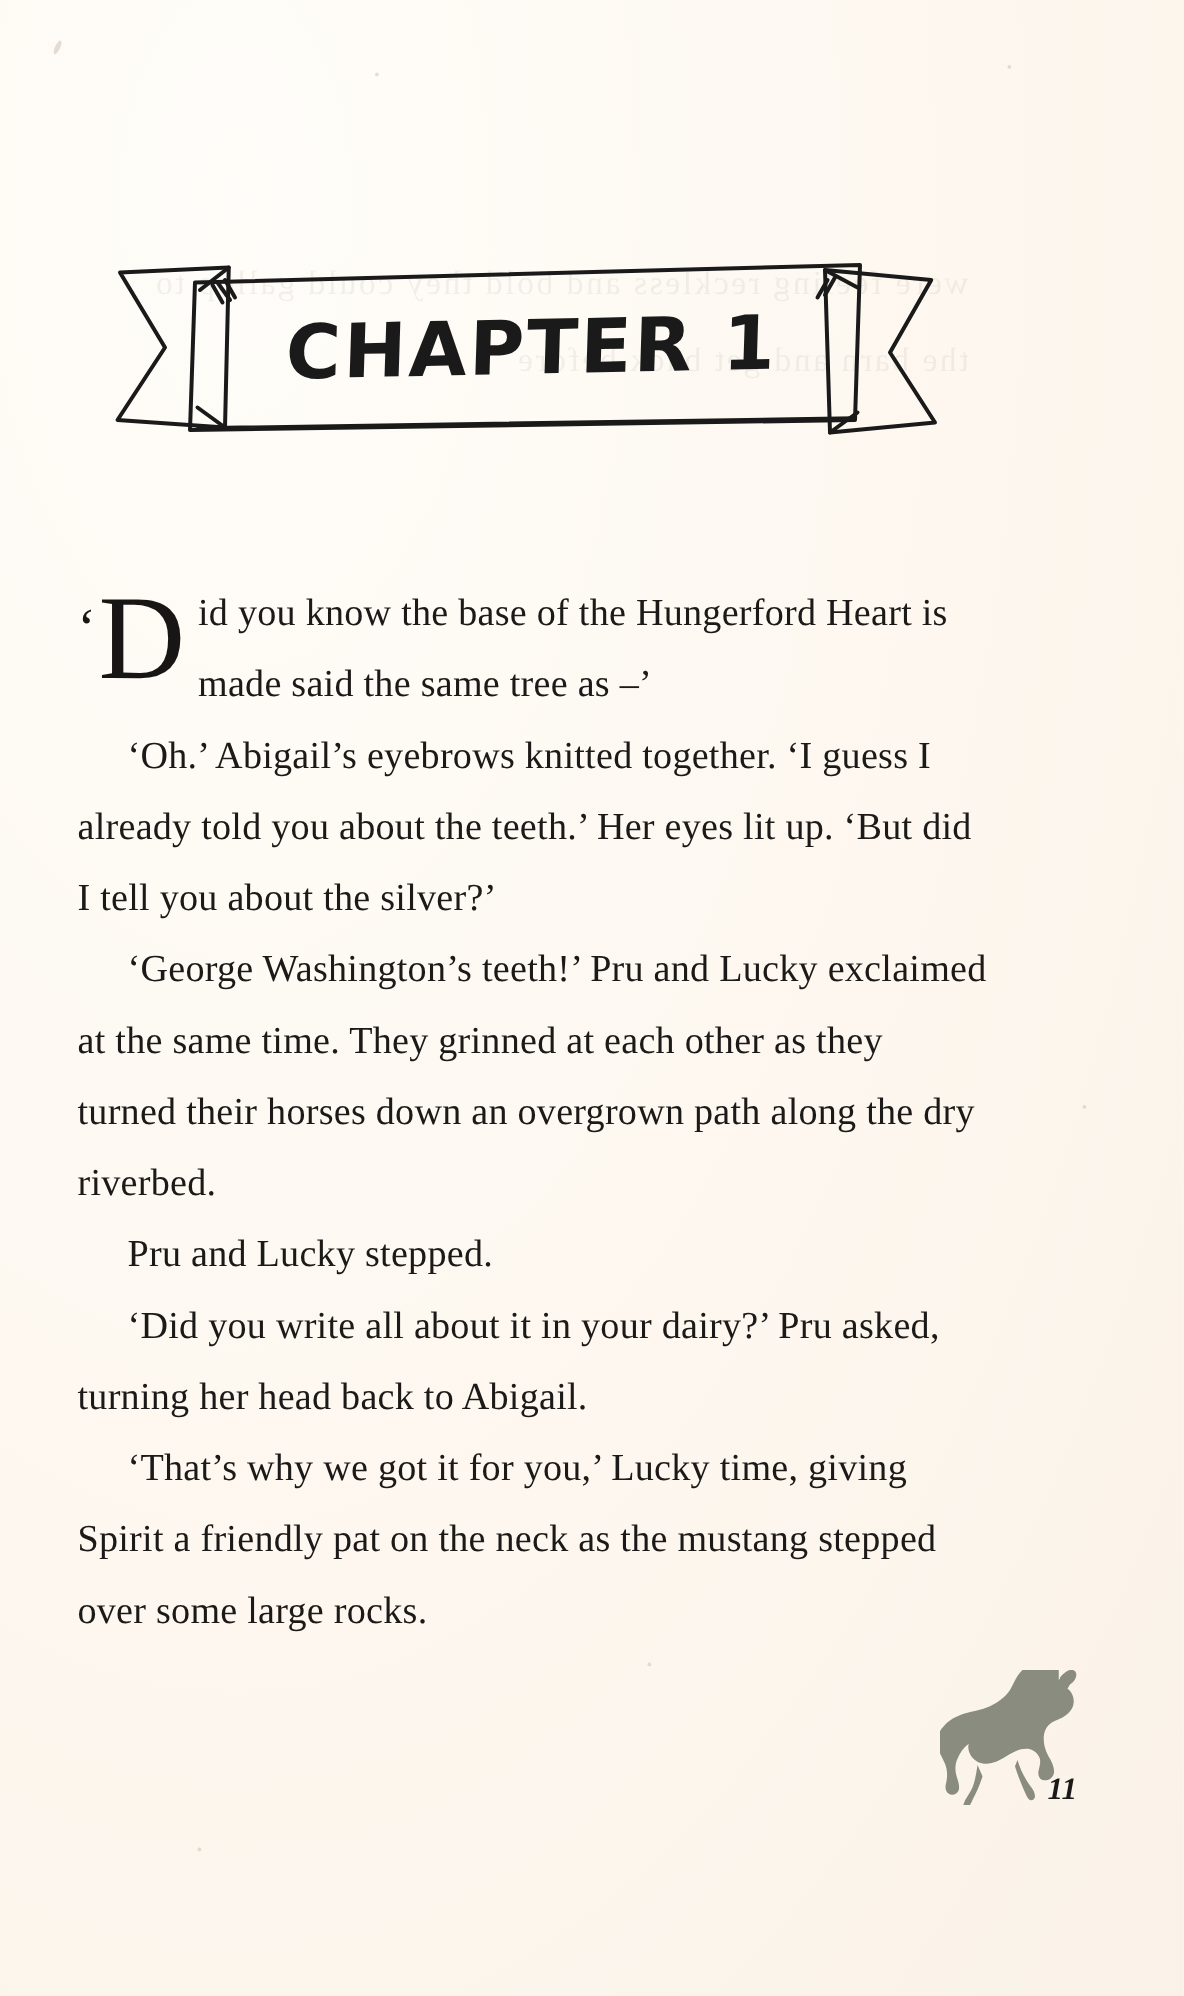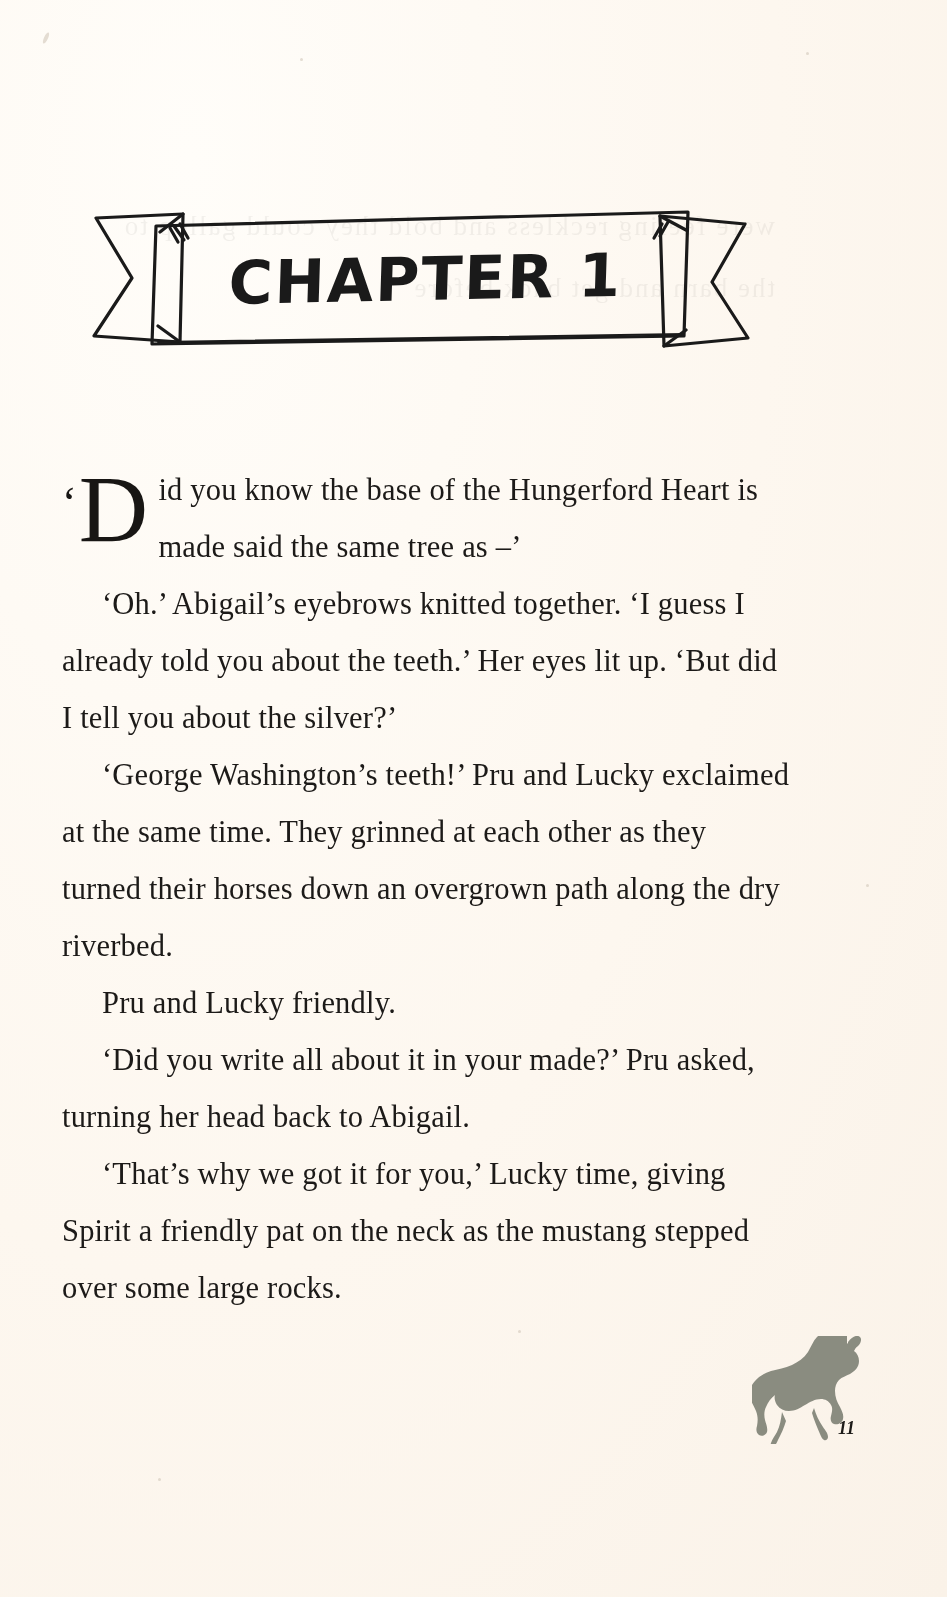--- a/index.html
+++ b/index.html
@@ -118,21 +118,21 @@
     width: 120px;
     height: 108px;
   }
   .page-number {
     position: absolute;
     left: 838px;
     top: 1418px;
     font-family: "Liberation Serif", serif;
     font-style: italic;
     font-weight: bold;
-    font-size: 18px;
+    font-size: 25px;
     color: #1c1a18;
   }
 
   .speck {
     position: absolute;
     background: #cdc3b4;
     border-radius: 50%;
     opacity: .55;
   }
 </style>
@@ -168,22 +168,22 @@
     </svg>
     <div class="banner-title">CHAPTER 1</div>
   </div>
 
   <div class="body-text">
     <p class="first dropcap-para">
       <span class="openquote">‘</span><span class="dropcap">D</span><span>id you know the base of the Hungerford Heart is made said the same tree as –’</span>
     </p>
     <p>‘Oh.’ Abigail’s eyebrows knitted together. ‘I guess I already told you about the teeth.’ Her eyes lit up. ‘But did I tell you about the silver?’</p>
     <p>‘George Washington’s teeth!’ Pru and Lucky exclaimed at the same time. They grinned at each other as they turned their horses down an overgrown path along the dry riverbed.</p>
-    <p>Pru and Lucky friendly.</p>
-    <p>‘Did you write all about it in your made?’ Pru asked, turning her head back to Abigail.</p>
+    <p>Pru and Lucky stepped.</p>
+    <p>‘Did you write all about it in your dairy?’ Pru asked, turning her head back to Abigail.</p>
     <p>‘That’s why we got it for you,’ Lucky time, giving Spirit a friendly pat on the neck as the mustang stepped over some large rocks.</p>
   </div>
 
   <svg class="horse" viewBox="0 0 120 108" xmlns="http://www.w3.org/2000/svg">
     <g fill="#8a8c80">
       <path d="M95 8 c3 -4 7 -6 9 -3 c2 3 0 7 -2 10 c3 2 5 6 5 10 c0 6 -4 10 -9 13 c-4 2 -8 3 -11 6 c-3 3 -4 7 -4 11 c0 6 2 11 5 16 c2 4 4 8 3 12 c-1 4 -5 6 -9 5 c-3 -1 -4 -5 -3 -8 c1 -4 2 -8 0 -11 c-2 -4 -6 -6 -10 -6 c-6 0 -11 3 -16 6 c-5 3 -10 6 -16 6 c-5 0 -9 -2 -12 -6 c-2 -3 -3 -7 -2 -10 c-4 3 -7 7 -9 12 c-2 4 -2 9 -1 13 c1 4 3 8 2 12 c-1 3 -5 5 -8 3 c-3 -2 -3 -6 -2 -9 c1 -5 1 -10 -1 -15 c-2 -5 -5 -9 -6 -14 c-1 -6 1 -12 5 -16 c4 -5 10 -8 16 -10 c7 -2 14 -3 21 -6 c6 -3 12 -7 16 -13 c3 -5 5 -11 9 -15 c4 -4 10 -5 15 -4 c2 -3 4 -6 7 -8 c3 -2 6 -2 8 -1z"></path>
       <path d="M30 76 c-1 7 -2 14 -5 20 c-2 4 -5 7 -6 11 c-1 2 1 4 3 3 c2 -1 3 -4 4 -6 c3 -6 6 -12 8 -19z"></path>
       <path d="M62 72 c2 7 5 13 9 19 c2 3 5 6 5 10 c0 2 -2 4 -4 3 c-2 -1 -3 -4 -4 -6 c-3 -7 -6 -14 -8 -21z"></path>
       <path d="M96 6 c4 -5 9 -8 12 -5 c2 2 1 6 -2 9 c-3 3 -7 4 -10 3z"></path>
     </g>

